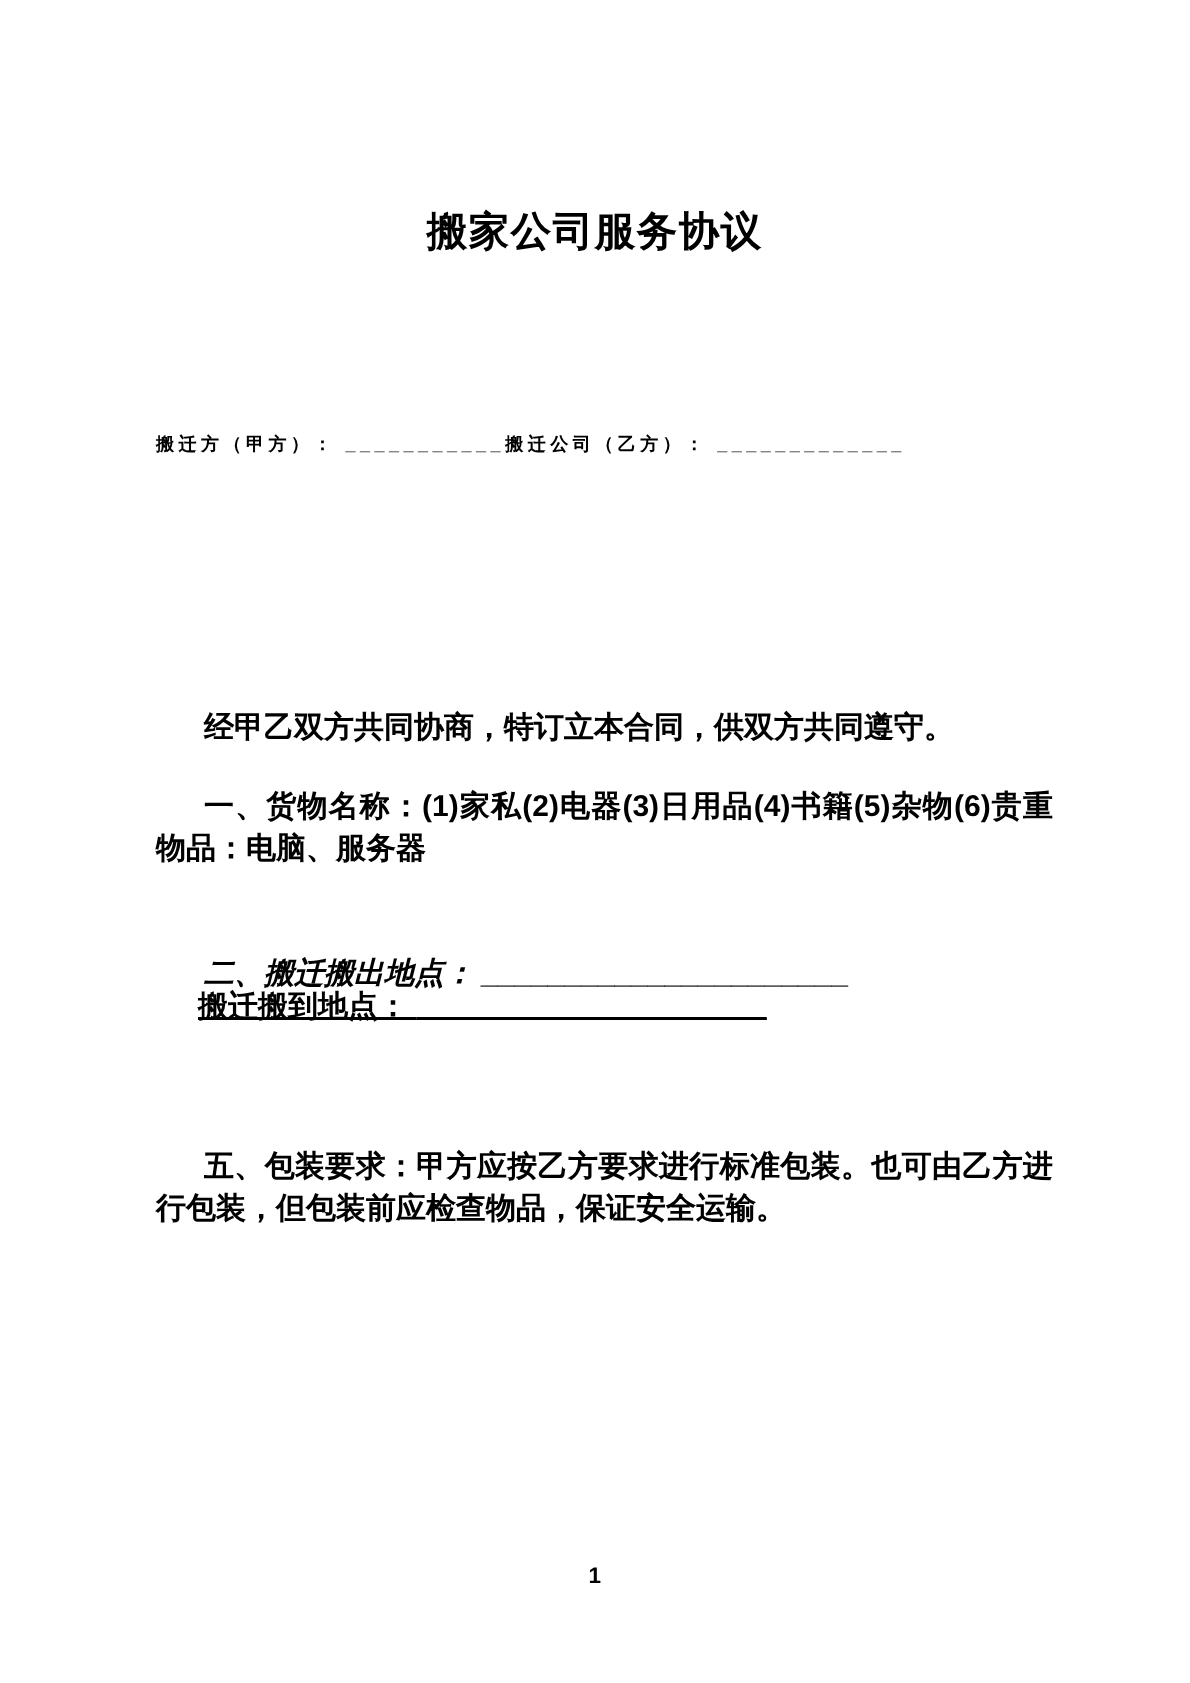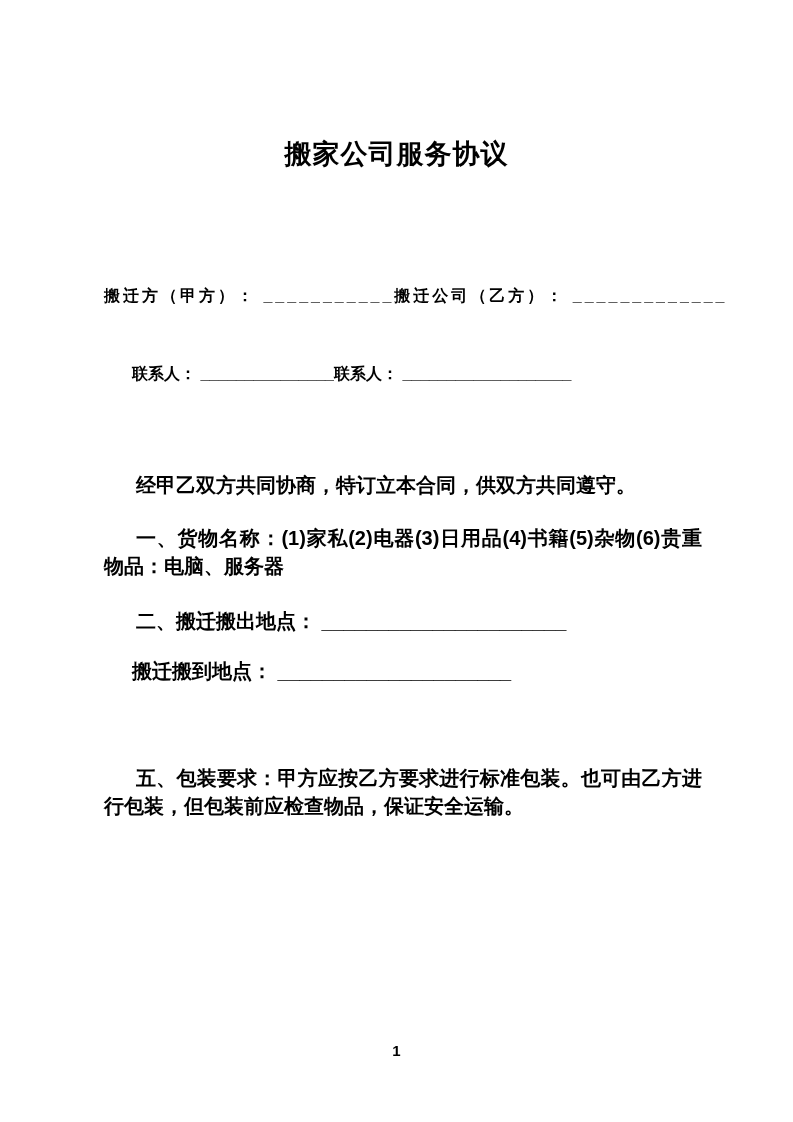--- a/index.html
+++ b/index.html
@@ -28,21 +28,21 @@
     margin: 0;
     text-align: center;
     font-size: 27px;
     font-weight: 700;
     letter-spacing: 1px;
   }
   .fill-line {
     position: absolute;
     left: 104px;
     margin: 0;
-    font-size: 16px;
+    font-size: 12px;
     font-weight: 600;
     white-space: pre;
     line-height: 28px;
   }
   .indent1 { padding-left: 28px; }
   .parties-line {
     top: 282px;
     letter-spacing: 3px;
   }
   .contacts-line { top: 360px; }
@@ -53,22 +53,22 @@
     width: 598px;
     margin: 0;
     font-size: 20px;
     font-weight: 600;
     text-align: justify;
     text-indent: 32px;
     line-height: 28px;
   }
   .preamble { top: 471px; }
   .clause1  { top: 524px; }
-  .clause2  { top: 607px; }
-  .clause3  { top: 657px; }
+  .clause2  { top: 635px; font-style: italic; }
+  .clause3  { top: 657px; text-decoration: underline; }
   .clause4  { top: 710px; }
   .clause5  { top: 764px; }
   .clause6  { top: 844px; line-height: 29px; }
   .clause2, .clause3, .clause4 {
     white-space: pre;
     width: auto;
     text-indent: 0;
   }
   .clause3 { text-indent: 0; padding-left: 28px; }
   .clause2, .clause4 { padding-left: 32px; }
@@ -85,21 +85,20 @@
 </style>
 </head>
 <body>
 
 <div class="page">
 
   <h1 class="doc-title">搬家公司服务协议</h1>
 
   <p class="fill-line parties-line"><span>搬迁方（甲方）： </span><span>___________</span><span>搬迁公司（乙方）： </span><span>_____________</span></p>
 
-  <p class="fill-line contacts-line indent1"><span>联系人： </span><span>_______________</span><span>联系人： </span><span>___________________</span></p>
 
 
   <p class="para preamble">经甲乙双方共同协商，特订立本合同，供双方共同遵守。</p>
 
   <p class="para clause1">一、货物名称：(1)家私(2)电器(3)日用品(4)书籍(5)杂物(6)贵重物品：电脑、服务器</p>
 
   <p class="para clause2"><span>二、搬迁搬出地点： </span><span>______________________</span></p>
 
   <p class="para clause3"><span>搬迁搬到地点： </span><span>_____________________</span></p>
 

